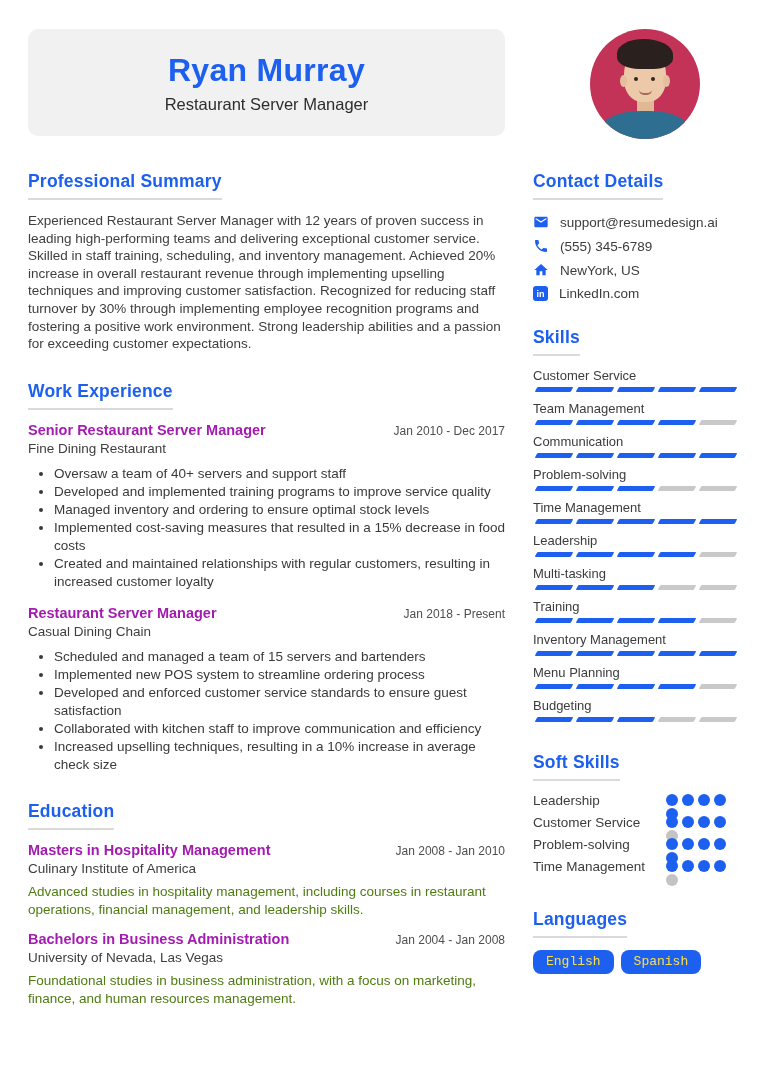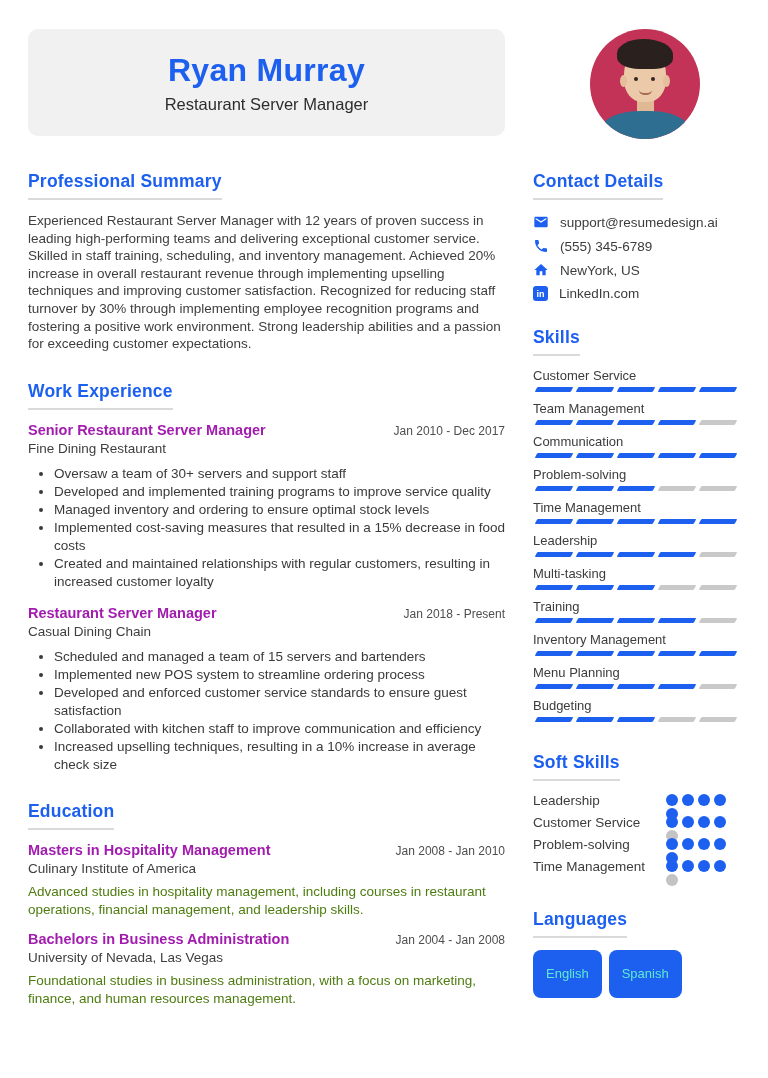--- a/index.html
+++ b/index.html
@@ -73,22 +73,22 @@
   .section-soft{margin-top:30px;}
   .soft-row{display:flex;align-items:flex-start;margin-bottom:6px;height:16px;}
   .soft-label{font-size:13.5px;line-height:16px;color:#3c3c3c;}
   .dots{margin-left:auto;width:62px;display:flex;flex-wrap:wrap;column-gap:4px;row-gap:1px;margin-right:12px;}
   .dot{width:12px;height:12px;border-radius:50%;margin-top:1px;}
   .dot.f{background:var(--accent);}
   .dot.e{background:var(--dot-empty);}
 
   .section-lang{margin-top:34px;}
   .langs{display:flex;gap:7px;}
-  .lang-btn{background:var(--accent);color:#5eead4;border:none;font-family:Liberation Sans, sans-serif;
-    font-size:13px;padding:16px 13px;border-radius:8px;line-height:16px;cursor:pointer;}
+  .lang-btn{background:var(--accent);color:#fde047;border:none;font-family:Liberation Mono, monospace;
+    font-size:13px;padding:4px 13px;border-radius:8px;line-height:16px;cursor:pointer;}
 </style>
 </head>
 <body>
 
 <div class="page">
 
   <div class="top">
     <header class="namebox">
       <h1 class="person-name">Ryan Murray</h1>
       <div class="person-title">Restaurant Server Manager</div>
@@ -119,21 +119,21 @@
       <section class="section-exp">
         <h2 class="sec">Work Experience</h2>
         <div id="jobs">
             <article class="job">
     <div class="jobhead">
       <span class="jobtitle">Senior Restaurant Server Manager</span>
       <span class="jobdate">Jan 2010 - Dec 2017</span>
     </div>
     <div class="company">Fine Dining Restaurant</div>
     <ul class="bullets">
-                <li>Oversaw a team of 30+ servers and support staff</li>
+                <li>Oversaw a team of 40+ servers and support staff</li>
                 <li>Developed and implemented training programs to improve service quality</li>
                 <li>Managed inventory and ordering to ensure optimal stock levels</li>
                 <li>Implemented cost-saving measures that resulted in a 15% decrease in food costs</li>
                 <li>Created and maintained relationships with regular customers, resulting in increased customer loyalty</li>
               </ul>
   </article>
             <article class="job">
     <div class="jobhead">
       <span class="jobtitle">Restaurant Server Manager</span>
       <span class="jobdate">Jan 2018 - Present</span>

